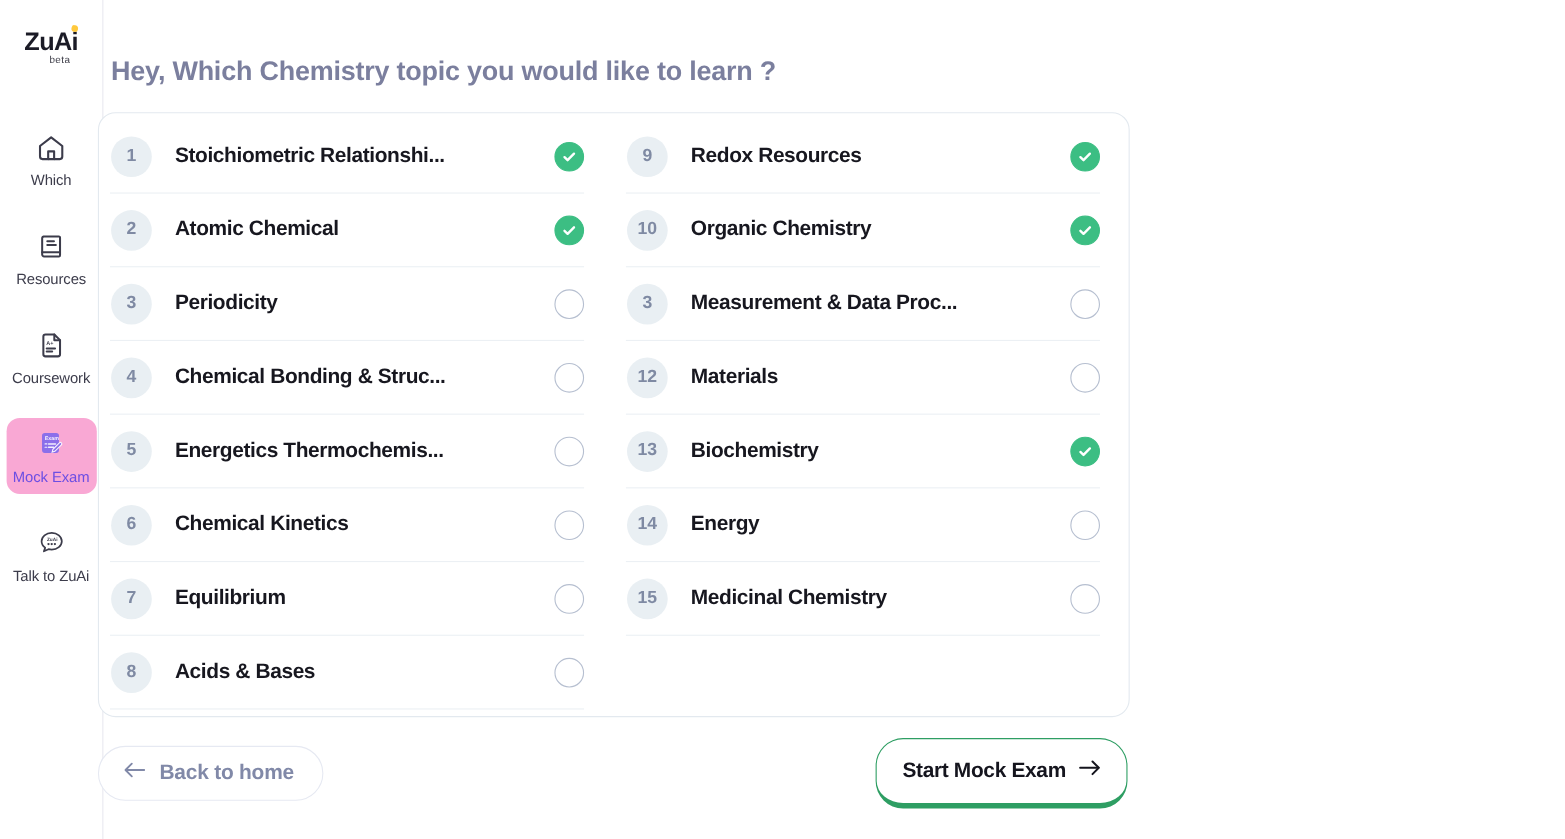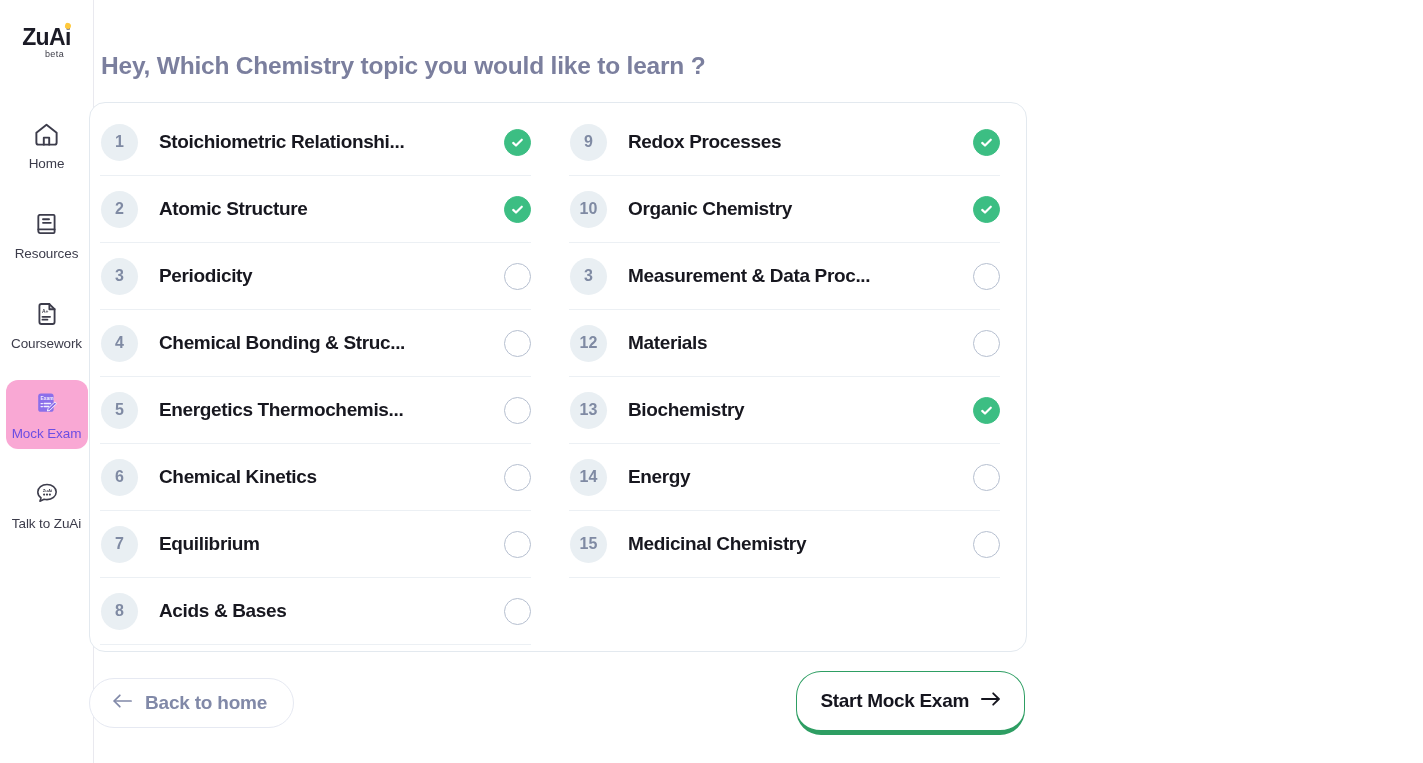--- a/index.html
+++ b/index.html
@@ -242,21 +242,21 @@
 
     <nav class="nav">
 
       <div class="nav-item">
         <span class="nav-icon">
           <svg width="27" height="27" viewBox="0 0 24 24" fill="none" stroke="#3C3C4B" stroke-width="1.7" stroke-linecap="round" stroke-linejoin="round">
             <path d="M3 10.4 12 3.4l9 7V19a2 2 0 0 1-2 2H5a2 2 0 0 1-2-2z"></path>
             <path d="M9.6 21v-6.2h4.8V21"></path>
           </svg>
         </span>
-        <span class="nav-label">Home</span>
+        <span class="nav-label">Which</span>
       </div>
 
       <div class="nav-item">
         <span class="nav-icon">
           <svg width="26" height="26" viewBox="0 0 24 24" fill="none" stroke="#3C3C4B" stroke-width="1.7" stroke-linecap="round" stroke-linejoin="round">
             <path d="M5 3.6h13a1 1 0 0 1 1 1v14.8a1 1 0 0 1-1 1H5.6A1.6 1.6 0 0 1 4 18.8V5.2a1.6 1.6 0 0 1 1.6-1.6z"></path>
             <path d="M4 17h15"></path>
             <path d="M8.3 7.6h5.6M8.3 10.9h7.2"></path>
           </svg>
         </span>
@@ -318,21 +318,21 @@
             <span class="topic-label">Stoichiometric Relationshi...</span>
             <span class="check on">
               <svg width="15" height="15" viewBox="0 0 16 16" fill="none" stroke="#ffffff" stroke-width="2.3" stroke-linecap="round" stroke-linejoin="round">
                   <path d="M3.4 8.4 6.4 11.3 12.6 5"></path>
                 </svg>
             </span>
           </div>
 
           <div class="topic-row">
             <span class="num-badge">2</span>
-            <span class="topic-label">Atomic Structure</span>
+            <span class="topic-label">Atomic Chemical</span>
             <span class="check on">
               <svg width="15" height="15" viewBox="0 0 16 16" fill="none" stroke="#ffffff" stroke-width="2.3" stroke-linecap="round" stroke-linejoin="round">
                   <path d="M3.4 8.4 6.4 11.3 12.6 5"></path>
                 </svg>
             </span>
           </div>
 
           <div class="topic-row">
             <span class="num-badge">3</span>
             <span class="topic-label">Periodicity</span>
@@ -368,21 +368,21 @@
             <span class="topic-label">Acids &amp; Bases</span>
             <span class="check off"></span>
           </div>
 
         </div>
 
         <div class="topic-col right">
 
           <div class="topic-row">
             <span class="num-badge">9</span>
-            <span class="topic-label">Redox Processes</span>
+            <span class="topic-label">Redox Resources</span>
             <span class="check on">
               <svg width="15" height="15" viewBox="0 0 16 16" fill="none" stroke="#ffffff" stroke-width="2.3" stroke-linecap="round" stroke-linejoin="round">
                   <path d="M3.4 8.4 6.4 11.3 12.6 5"></path>
                 </svg>
             </span>
           </div>
 
           <div class="topic-row">
             <span class="num-badge">10</span>
             <span class="topic-label">Organic Chemistry</span>

